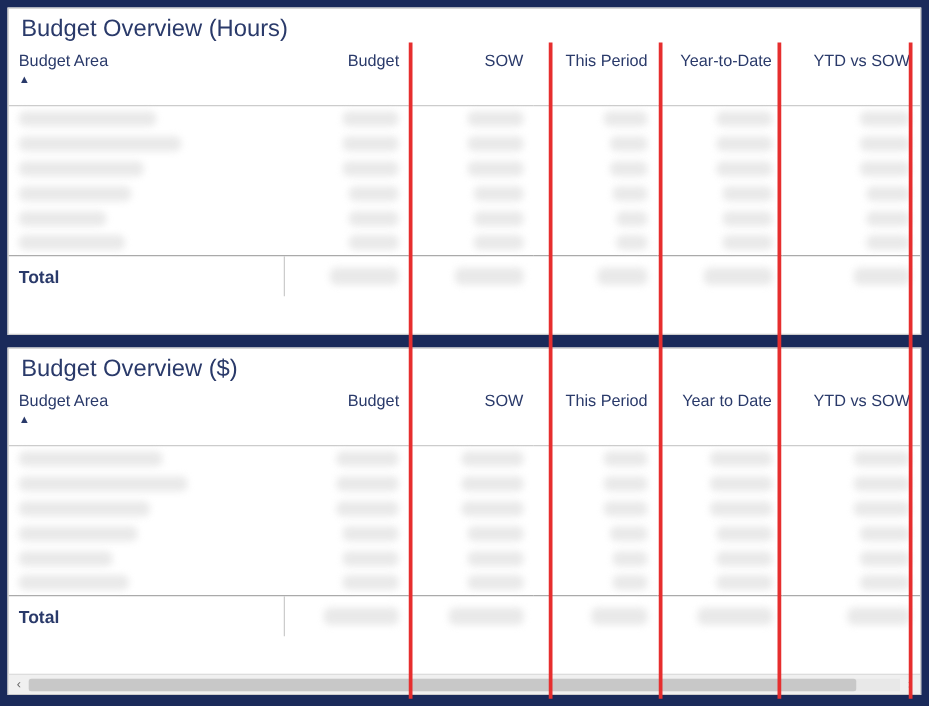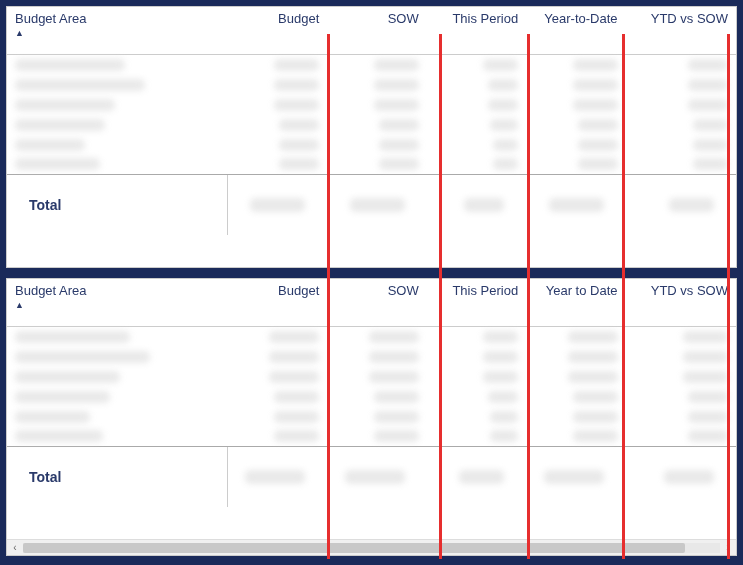--- a/index.html
+++ b/index.html
@@ -60,21 +60,21 @@
     background: #e0e0e0;
     border-radius: 5px;
     filter: blur(3px);
     opacity: 0.7;
     height: 12px;
   }
   .blur-left .blur-blob { float: left; }
   .blur-right .blur-blob { float: right; }
   tfoot td {
     border-top: 1px solid #aaa;
-    padding: 22px;
+    padding: 8px;
     font-size: 14px;
     color: #2a3a6a;
     font-weight: 600;
   }
   tfoot td:first-child { text-align: left; }
   .vsep {
     border-left: 1px solid #ccc;
   }
   
   .redlines {
@@ -130,20 +130,21 @@
     border-radius: 2px;
   }
   .col-area { width: 200px; }
   .col-num { width: 90px; }
   .col-ytdvs { width: 100px; }
 </style>
 </head>
 <body>
 
 <div class="panel panel-hours">
+  <div class="panel-title">Budget Overview (Hours)</div>
   <table>
     <colgroup>
       <col class="col-area">
         <col class="col-num">
         <col class="col-num">
         <col class="col-num">
         <col class="col-num">
         <col class="col-ytdvs">
     </colgroup>
     <thead>
@@ -298,20 +299,21 @@
           </td>
         <td class="blur-cell blur-right">
             <span class="blur-blob" style="width:45px;height:14px"></span>
           </td>
       </tr>
     </tfoot>
   </table>
 </div>
 
 <div class="panel panel-dollars">
+  <div class="panel-title">Budget Overview ($)</div>
   <table>
     <colgroup>
       <col class="col-area">
         <col class="col-num">
         <col class="col-num">
         <col class="col-num">
         <col class="col-num">
         <col class="col-ytdvs">
     </colgroup>
     <thead>

